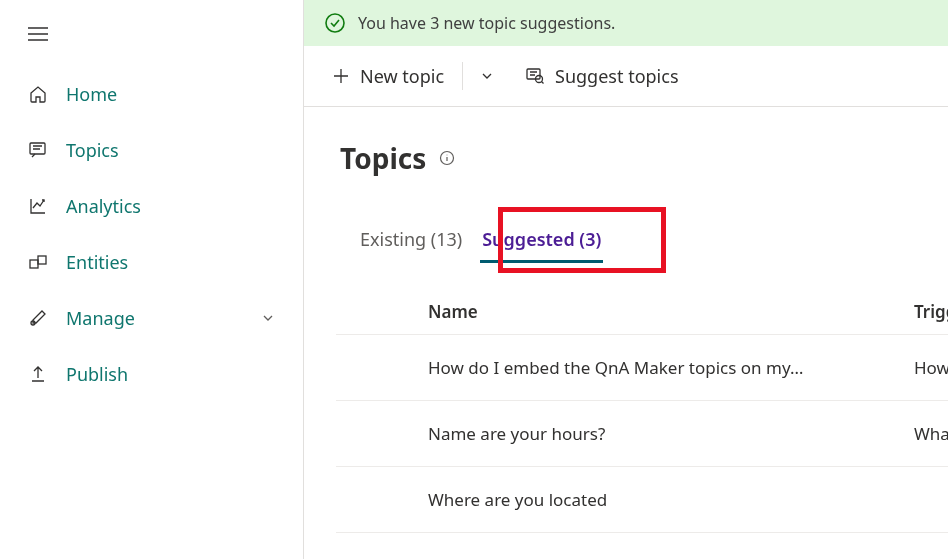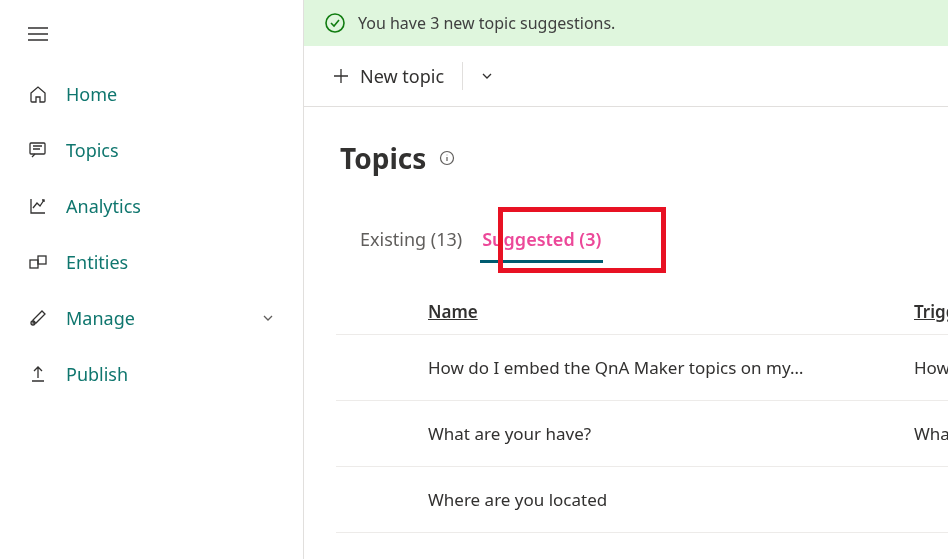--- a/index.html
+++ b/index.html
@@ -113,21 +113,21 @@
       font-size: 18px;
       padding: 6px 2px 12px 2px;
       cursor: pointer;
       background: none;
       border: none;
       font-family: inherit;
       color: #605e5c;
       position: relative;
     }
     .tab.active {
-      color: #ec4899;
+      color: #4c1d95;
       font-weight: 600;
     }
     .tab.active::after {
       content: "";
       position: absolute;
       left: 0; right: 0; bottom: 0;
       height: 3px;
       background: #005b70;
     }
     .highlight {
@@ -146,21 +146,20 @@
       display: flex;
       align-items: center;
       padding: 0 0 0 92px;
       gap: 24px;
       border-bottom: 1px solid #edebe9;
     }
     .thead {
       font-weight: 600;
       font-size: 17px;
       height: 46px;
-      text-decoration: underline;
     }
     .trow {
       height: 66px;
       font-size: 17px;
       cursor: pointer;
     }
     .col-name {
       flex: 0 0 462px;
       white-space: nowrap;
       overflow: hidden;
@@ -271,20 +270,31 @@
       <span>New topic</span>
     </button>
     <div class="vdivider"></div>
     <button class="tool-btn" style="padding:4px 6px;">
       <span>
         <svg width="16" height="16" viewBox="0 0 16 16" fill="none" stroke="#323130" stroke-width="1.3">
             <path d="M4 6l4 4 4-4"></path>
           </svg>
       </span>
     </button>
+    <button class="tool-btn" style="margin-left:6px;">
+      <span>
+        <svg width="20" height="20" viewBox="0 0 20 20" fill="none" stroke="#323130" stroke-width="1.3">
+            <rect x="2" y="3" width="13" height="10" rx="1"></rect>
+            <path d="M5 6h7M5 9h5"></path>
+            <circle cx="14" cy="13" r="3.5"></circle>
+            <path d="M16.5 15.5l2 2"></path>
+          </svg>
+      </span>
+      <span>Suggest topics</span>
+    </button>
   </div>
 
   <div class="page-body">
     <h1 class="page-title">
       <span>Topics</span>
       <span class="info-icon">
         <svg width="16" height="16" viewBox="0 0 16 16" fill="none" stroke="#605e5c" stroke-width="1.2">
             <circle cx="8" cy="8" r="6.5"></circle>
             <path d="M8 7v4M8 4.8v.4"></path>
           </svg>
@@ -300,21 +310,21 @@
     <div class="table">
       <div class="thead">
         <div class="col-name">Name</div>
         <div class="col-trigger">Trigger phrases</div>
       </div>
       <div class="trow">
         <div class="col-name">How do I embed the QnA Maker topics on my…</div>
         <div class="col-trigger">How do I embed</div>
       </div>
       <div class="trow">
-        <div class="col-name">What are your have?</div>
+        <div class="col-name">Name are your hours?</div>
         <div class="col-trigger">What are your hours</div>
       </div>
       <div class="trow">
         <div class="col-trigger">Where are you located</div>
       </div>
     </div>
   </div>
 </div>
 
 </body></html>

